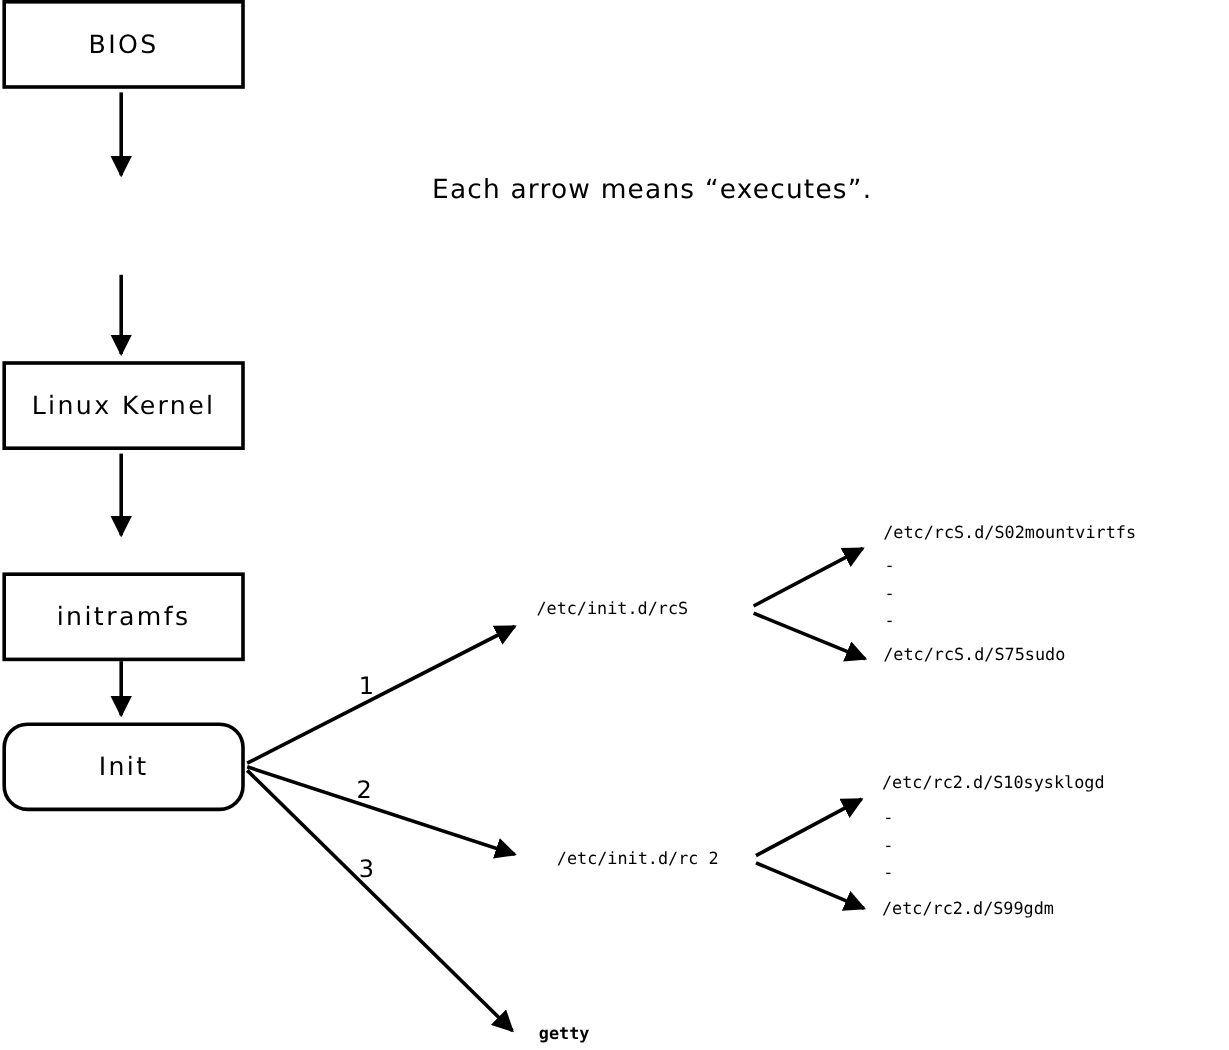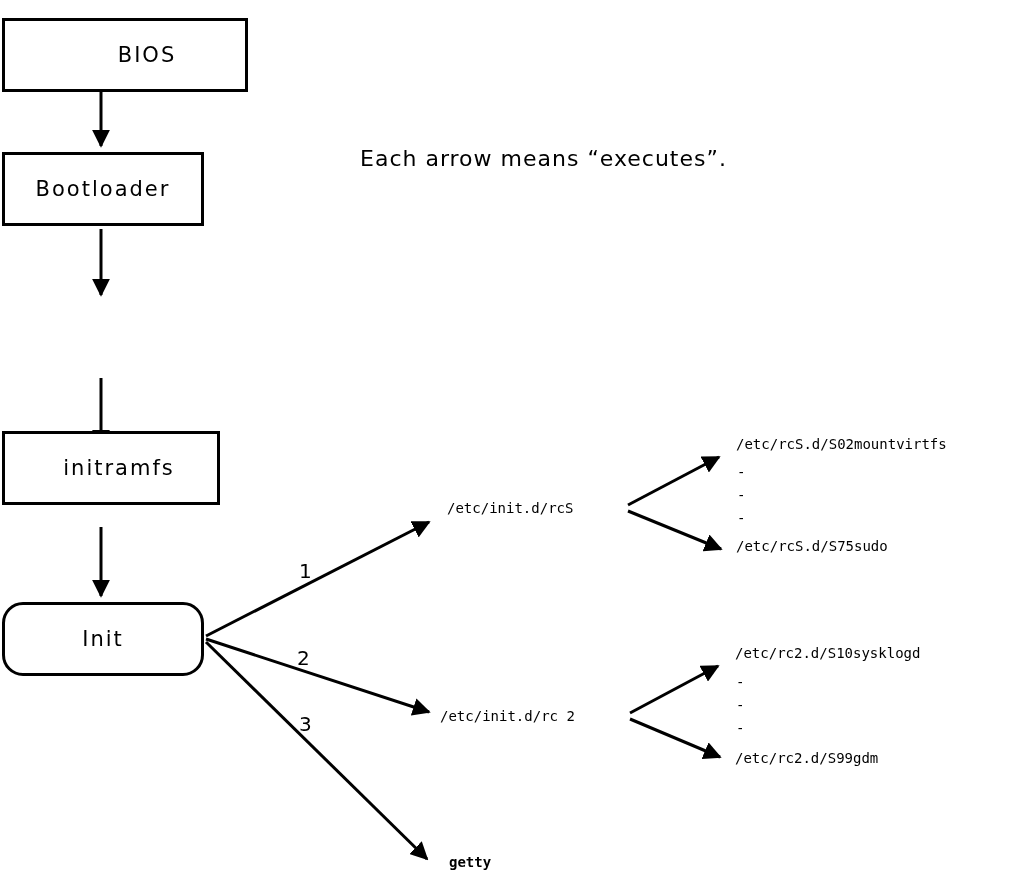--- a/index.html
+++ b/index.html
@@ -83,39 +83,39 @@
 
     <line x1="628" y1="505" x2="719" y2="457" marker-end="url(#ah)"></line>
     <line x1="628" y1="511" x2="721" y2="549" marker-end="url(#ah)"></line>
 
     <line x1="630" y1="713" x2="718" y2="666" marker-end="url(#ah)"></line>
     <line x1="630" y1="719" x2="720" y2="757" marker-end="url(#ah)"></line>
   </svg>
 
   <div class="caption" style="left:360px; top:102px;">Each arrow means “executes”.</div>
 
-  <div class="box" style="top:18px;padding-left:44px;">
+  <div class="box" style="top:0;">
     <span>BIOS</span>
   </div>
-  <div class="box" style="top:152px;">
-    <span>Bootloader</span>
+  <div class="box" style="top:301px;">
+    <span>Linux Kernel</span>
   </div>
-  <div class="box" style="top:431px;padding-left:16px;">
+  <div class="box" style="top:477px;">
     <span>initramfs</span>
   </div>
   <div class="box" style="top:602px;border-radius:21px;">
     <span>Init</span>
   </div>
 
   <div class="arrow-num" style="left:299px; top:559px;">1</div>
   <div class="arrow-num" style="left:297px; top:646px;">2</div>
   <div class="arrow-num" style="left:299px; top:712px;">3</div>
 
   <div class="mono" style="left:447px; top:498px;">/etc/init.d/rcS</div>
-  <div class="mono" style="left:440px; top:706px;">/etc/init.d/rc 2</div>
+  <div class="mono" style="left:464px; top:706px;">/etc/init.d/rc 2</div>
   <div class="mono" style="left:449px; top:852px;font-weight:bold;">getty</div>
 
   <div class="mono" style="left:736px; top:434px;">/etc/rcS.d/S02mountvirtfs</div>
   <div class="mono" style="left:737px; top:462px;">-</div>
   <div class="mono" style="left:737px; top:485px;">-</div>
   <div class="mono" style="left:737px; top:508px;">-</div>
   <div class="mono" style="left:736px; top:536px;">/etc/rcS.d/S75sudo</div>
 
   <div class="mono" style="left:735px; top:643px;">/etc/rc2.d/S10sysklogd</div>
   <div class="mono" style="left:736px; top:672px;">-</div>

